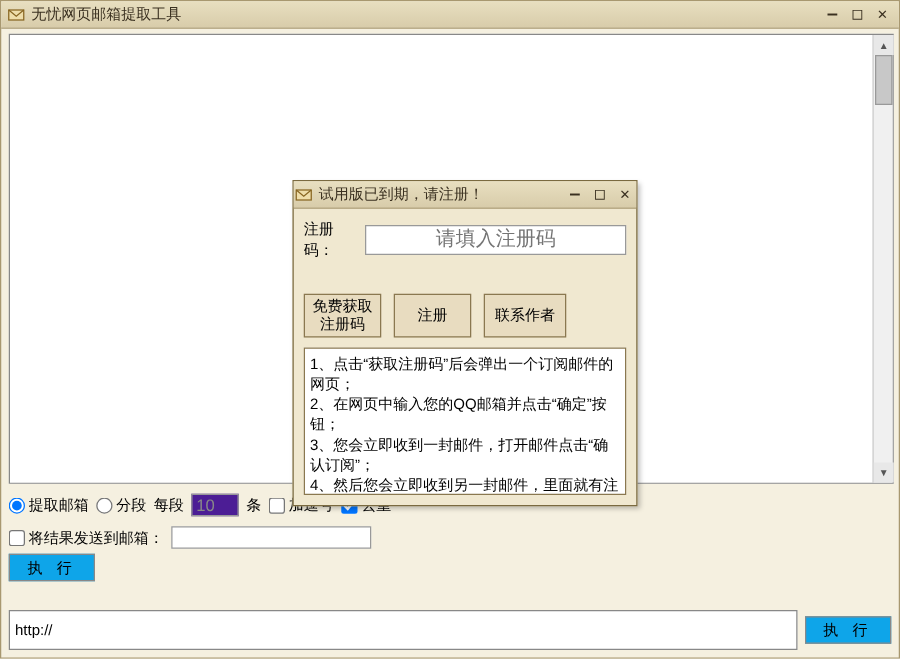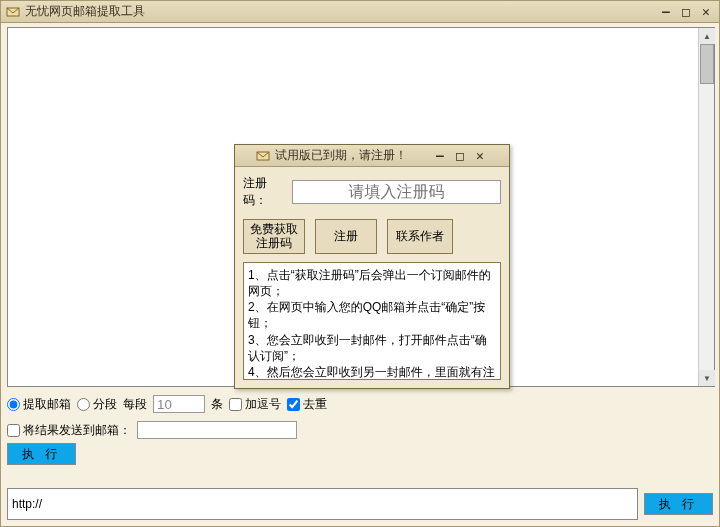--- a/index.html
+++ b/index.html
@@ -18,35 +18,35 @@
 .big-textarea { width: calc(100% - 16px); height: 100%; border: none; resize: none; outline: none; font-size: 12px; padding: 2px; }
 .scrollbar-v { position: absolute; right: 0; top: 0; width: 16px; height: 100%; background: #f0f0f0; border-left: 1px solid #ccc; }
 .scroll-thumb { position: absolute; top: 16px; left: 1px; width: 14px; height: 40px; background: #c8c8c8; border: 1px solid #999; }
 .scroll-arrow { position: absolute; width: 16px; height: 16px; background: #e8e8e8; display: flex; align-items: center; justify-content: center; font-size: 8px; color: #555; }
 .scroll-arrow.up { top: 0; }
 .scroll-arrow.down { bottom: 0; }
 
 .options-row { position: absolute; left: 0; top: 366px; display: flex; align-items: center; gap: 6px; height: 22px; }
 .options-row2 { position: absolute; left: 0; top: 392px; display: flex; align-items: center; gap: 6px; height: 22px; }
 .radio-label, .check-label { display: flex; align-items: center; gap: 3px; cursor: pointer; }
-.num-input { width: 52px; height: 18px; border: 1px solid #999; background: #ffffff; color: #888; padding: 0 3px; text-align: left; }
+.num-input { width: 38px; height: 18px; border: 1px solid #999; background: #4c1d95; color: #888; padding: 0 3px; text-align: left; }
 .text-input-small { width: 160px; height: 18px; border: 1px solid #999; background: #fff; padding: 0 3px; }
 
 .exec-row { position: absolute; left: 0; top: 416px; }
 .btn { height: 22px; padding: 0 14px; background: #0ea5e9; border: 1px solid #888; cursor: pointer; font-size: 12px; letter-spacing: 4px; }
 
 .url-row { position: absolute; left: 0; bottom: 0; width: 100%; display: flex; gap: 6px; align-items: center; }
 .url-input { flex: 1; height: 32px; border: 1px solid #888; background: #fff; padding: 0 4px; font-size: 12px; }
 
 
 .dialog { position: absolute; left: 234px; top: 144px; width: 276px; background: #f0e8d0; border: 1px solid #7a6a40; box-shadow: 2px 2px 4px rgba(0,0,0,0.25); }
-.dialog-titlebar { height: 22px; background: linear-gradient(#e8dfc0, #d8ccaa); border-bottom: 1px solid #a89870; display: flex; align-items: center; padding: 0 20px; }
+.dialog-titlebar { height: 22px; background: linear-gradient(#e8dfc0, #d8ccaa); border-bottom: 1px solid #a89870; display: flex; align-items: center; padding: 0 0; }
 .dialog-title { flex: 1; font-size: 12px; color: #3a3020; }
 .dialog-body { padding: 8px; }
-.reg-row { display: flex; align-items: center; gap: 6px; margin-bottom: 10px; }
+.reg-row { display: flex; align-items: center; gap: 6px; margin-bottom: 26px; }
 .reg-label { }
 .reg-input { flex: 1; height: 24px; border: 1px solid #999; background: #fff; text-align: center; font-size: 16px; }
 .btn-row { display: flex; gap: 10px; margin-bottom: 8px; }
 .dbtn { background: #e8dcc0; border: 1px solid #8a7850; cursor: pointer; font-size: 12px; padding: 4px 8px; min-width: 62px; text-align: center; line-height: 1.2; }
 .dbtn.multi { padding: 2px 6px; }
 .instructions { border: 1px solid #8a7850; background: #fff; padding: 4px 4px; font-size: 12px; line-height: 1.35; height: 118px; overflow: hidden; }
 </style>
 </head>
 <body>
 

